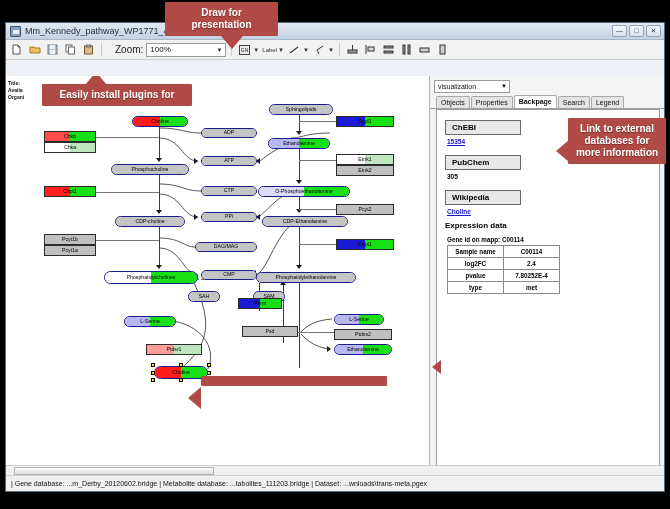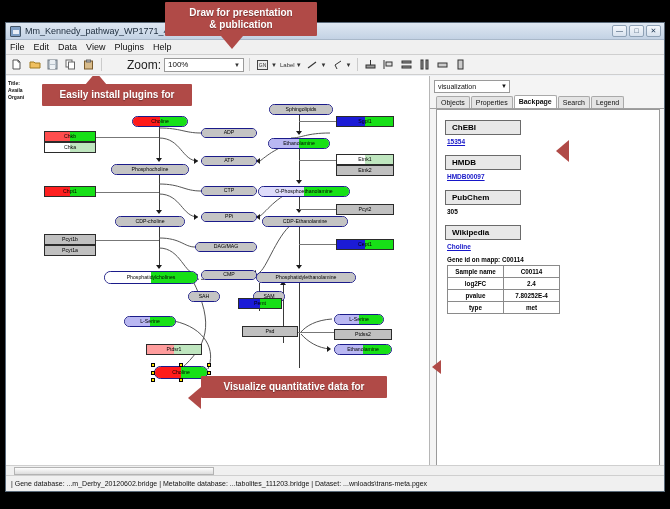--- a/index.html
+++ b/index.html
@@ -32,21 +32,21 @@
              display:flex; align-items:center; padding-left:4px; gap:9px;
              font-size:9px; color:#111; }
   .menubar span { cursor:default; }
 
   .toolbar { height:20px; background:#f2f2f2; border-bottom:1px solid #cfcfcf;
              display:flex; align-items:center; padding:0 3px; gap:3px; }
   .tbi { width:15px; height:15px; display:flex; align-items:center;
          justify-content:center; font-size:9px; color:#555; }
   .tbi svg { display:block; }
   .tsep { width:1px; height:13px; background:#cbcbcb; margin:0 2px; }
-  .zlabel { font-size:12px; color:#222; margin-left:20px; }
+  .zlabel { font-size:10px; color:#222; margin-left:8px; }
   .zoombox { width:80px; height:14px; border:1px solid #9a9a9a; background:#fff;
              display:flex; align-items:center; font-size:8px; padding-left:3px;
              color:#111; }
   .zoombox .arr { margin-left:auto; margin-right:3px; font-size:6px; color:#333; }
   .ddsmall { display:flex; align-items:center; gap:1px; font-size:7px; color:#333;}
   .caret { font-size:6px; color:#333; }
 
   
   .body-area { position:absolute; left:0; top:53px; right:0; bottom:16px;
                display:flex; }
@@ -164,28 +164,20 @@
     <div class="titlebar">
       <div class="ticon"></div>
       <span>Mm_Kennedy_pathway_WP1771_45176.gpml</span>
       <div class="tbtns">
         <div class="tbtn">—</div>
         <div class="tbtn">□</div>
         <div class="tbtn">✕</div>
       </div>
     </div>
 
-    <div class="menubar">
-      <span>File</span>
-      <span>Edit</span>
-      <span>Data</span>
-      <span>View</span>
-      <span>Plugins</span>
-      <span>Help</span>
-    </div>
 
     <div class="toolbar">
       <div class="tbi">
         <svg width="11" height="11" viewBox="0 0 11 11">
             <path d="M2 1h5l2 2v7H2z" fill="#fff" stroke="#555"></path>
             <path d="M7 1v2h2" fill="none" stroke="#555"></path>
           </svg>
       </div>
       <div class="tbi">
         <svg width="12" height="11" viewBox="0 0 12 11">
@@ -544,21 +536,20 @@
             </div>
 
         </div>
 
         <div class="callout" style="left:36px;top:8px;width:150px;">
           <div>Easily install plugins for</div>
         </div>
         <div class="ar-up" style="left:79px;top:-4px;"></div>
 
         <div class="callout" style="left:195px;top:300px;width:186px;">
-          <div>Visualize quantitative data  for</div>
         </div>
         <div class="ar-left" style="left:182px;top:311px;"></div>
 
       </div>
 
       <div class="side">
         <div class="vis-row">
           <div class="vis-dd">
             <span>visualization</span>
             <span class="arr">▼</span>
@@ -569,24 +560,24 @@
           <div class="tab">Objects</div>
           <div class="tab">Properties</div>
           <div class="tab active">Backpage</div>
           <div class="tab">Search</div>
           <div class="tab">Legend</div>
         </div>
 
         <div class="backpage">
           <div id="bp-sections">
               <div class="bp-sec"><div class="bp-head">ChEBI</div><div class="bp-link">15354</div></div>
-              <div class="bp-sec"><div class="bp-head">HMDB</div><div class="bp-link">HMDB00097</div></div>
               <div class="bp-sec"><div class="bp-head">PubChem</div><div class="bp-text">305</div></div>
               <div class="bp-sec"><div class="bp-head">Wikipedia</div><div class="bp-link">Choline</div></div>
             </div>
+          <div class="bp-title">Expression data</div>
           <div class="gid">Gene id on mapp: C00114</div>
           <table class="exp">
             <tbody id="exp-rows">
                 <tr>
                   <td class="k">Sample name</td>
                   <td class="v">C00114</td>
                 </tr>
                 <tr>
                   <td class="k">log2FC</td>
                   <td class="v">2.4</td>
@@ -607,23 +598,27 @@
 
     <div class="hscroll">
       <div class="thumb"></div>
     </div>
 
     <div class="statusbar">
       <span>| Gene database: ...m_Derby_20120602.bridge | Metabolite database: ...tabolites_111203.bridge | Dataset: ...wnloads\trans-meta.pgex</span>
     </div>
   </div>
 
-  <div class="callout" style="left:165px;top:2px;width:152px;">
+  <div class="callout" style="left:165px;top:2px;width:113px;">
     <div>Draw for presentation</div>
-    <div>&amp; publication</div>
   </div>
   <div class="ar-down" style="left:221px;top:36px;"></div>
   <div class="ar-stem-d" style="left:226px;top:32px;width:12px;height:8px;z-index:39;"></div>
 
+  <div class="callout" style="left:568px;top:118px;width:98px;">
+    <div>Link  to external</div>
+    <div>databases  for</div>
+    <div>more information</div>
+  </div>
   <div class="ar-left" style="left:556px;top:140px;"></div>
   <div class="ar-left" style="left:432px;top:360px;border-top-width:7px;border-bottom-width:7px;border-right-width:9px;"></div>
 
 </div>
 
 </body></html>

